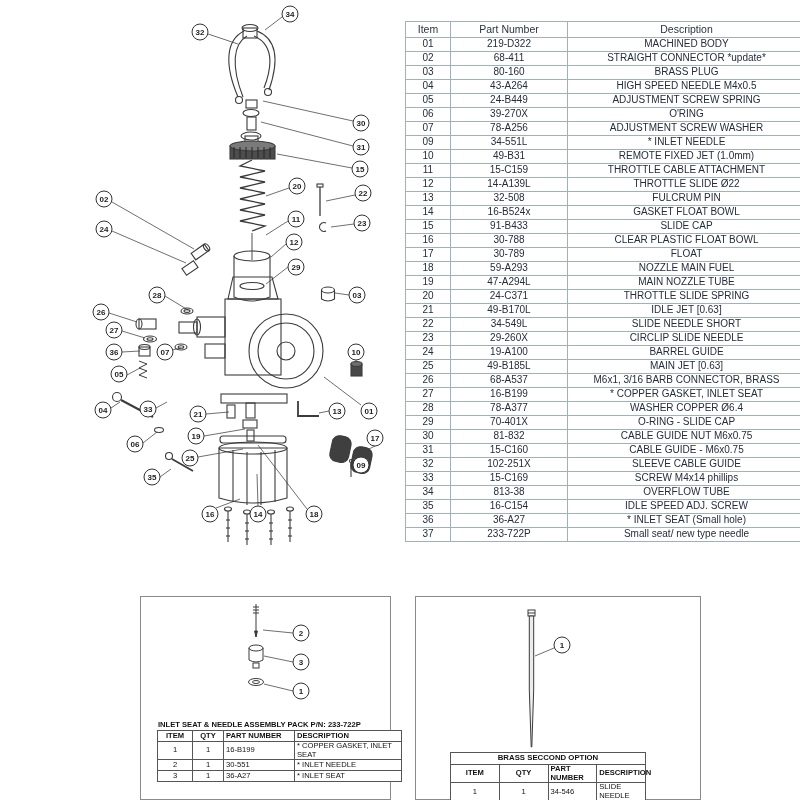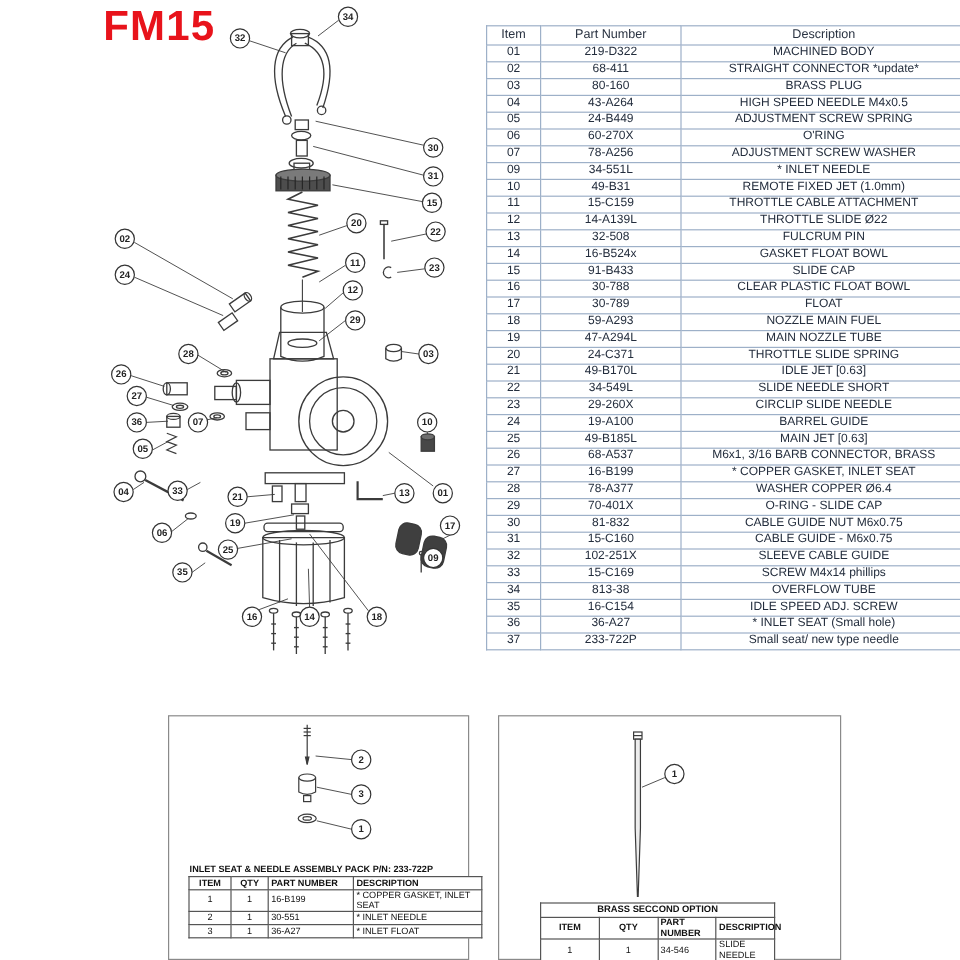--- a/index.html
+++ b/index.html
@@ -42,21 +42,20 @@
   .inset-right-table{position:absolute;left:450px;top:752px;width:196px;}
   .inset-right-table .a-item{width:28px;} .inset-right-table .a-qty{width:26px;}
   .inset-right-table .a-part{width:62px;} .inset-right-table .a-desc{width:80px;}
   .inset-right-table .title-row th{font-size:7.8px;text-align:center;height:11px;}
 </style>
 </head>
 <body>
 
 <div class="page">
 
-  <div class="fm-title">FM15</div>
 
   <svg class="drawing" viewBox="0 0 800 800">
 
     <g stroke="#4a4a4a" stroke-width="0.8">
       <line x1="282" y1="17" x2="265" y2="30"></line>
         <line x1="208" y1="34" x2="238" y2="44"></line>
       <line x1="353" y1="121" x2="263" y2="101"></line>
         <line x1="353" y1="146" x2="261" y2="122"></line>
       <line x1="352" y1="168" x2="277" y2="154"></line>
         <line x1="289" y1="188" x2="266" y2="196"></line>
@@ -444,21 +443,21 @@
         </tr>
 
         <tr>
           <td class="c-item">05</td>
           <td class="c-part">24-B449</td>
           <td class="c-desc">ADJUSTMENT SCREW SPRING</td>
         </tr>
 
         <tr>
           <td class="c-item">06</td>
-          <td class="c-part">60-270X</td>
+          <td class="c-part">39-270X</td>
           <td class="c-desc">O'RING</td>
         </tr>
 
         <tr>
           <td class="c-item">07</td>
           <td class="c-part">78-A256</td>
           <td class="c-desc">ADJUSTMENT SCREW WASHER</td>
         </tr>
 
         <tr>
@@ -661,21 +660,21 @@
           <td class="a-item">2</td>
           <td class="a-qty">1</td>
           <td class="a-part">30-551</td>
           <td class="a-desc">* INLET NEEDLE</td>
         </tr>
 
         <tr>
           <td class="a-item">3</td>
           <td class="a-qty">1</td>
           <td class="a-part">36-A27</td>
-          <td class="a-desc">* INLET FLOAT</td>
+          <td class="a-desc">* INLET SEAT</td>
         </tr>
       </tbody>
   </table>
 
   <div class="inset-box inset-right-box"></div>
   <table class="inset-table inset-right-table">
     <thead>
       <tr class="title-row">
         <th colspan="4">BRASS SECCOND OPTION</th>
       </tr>

